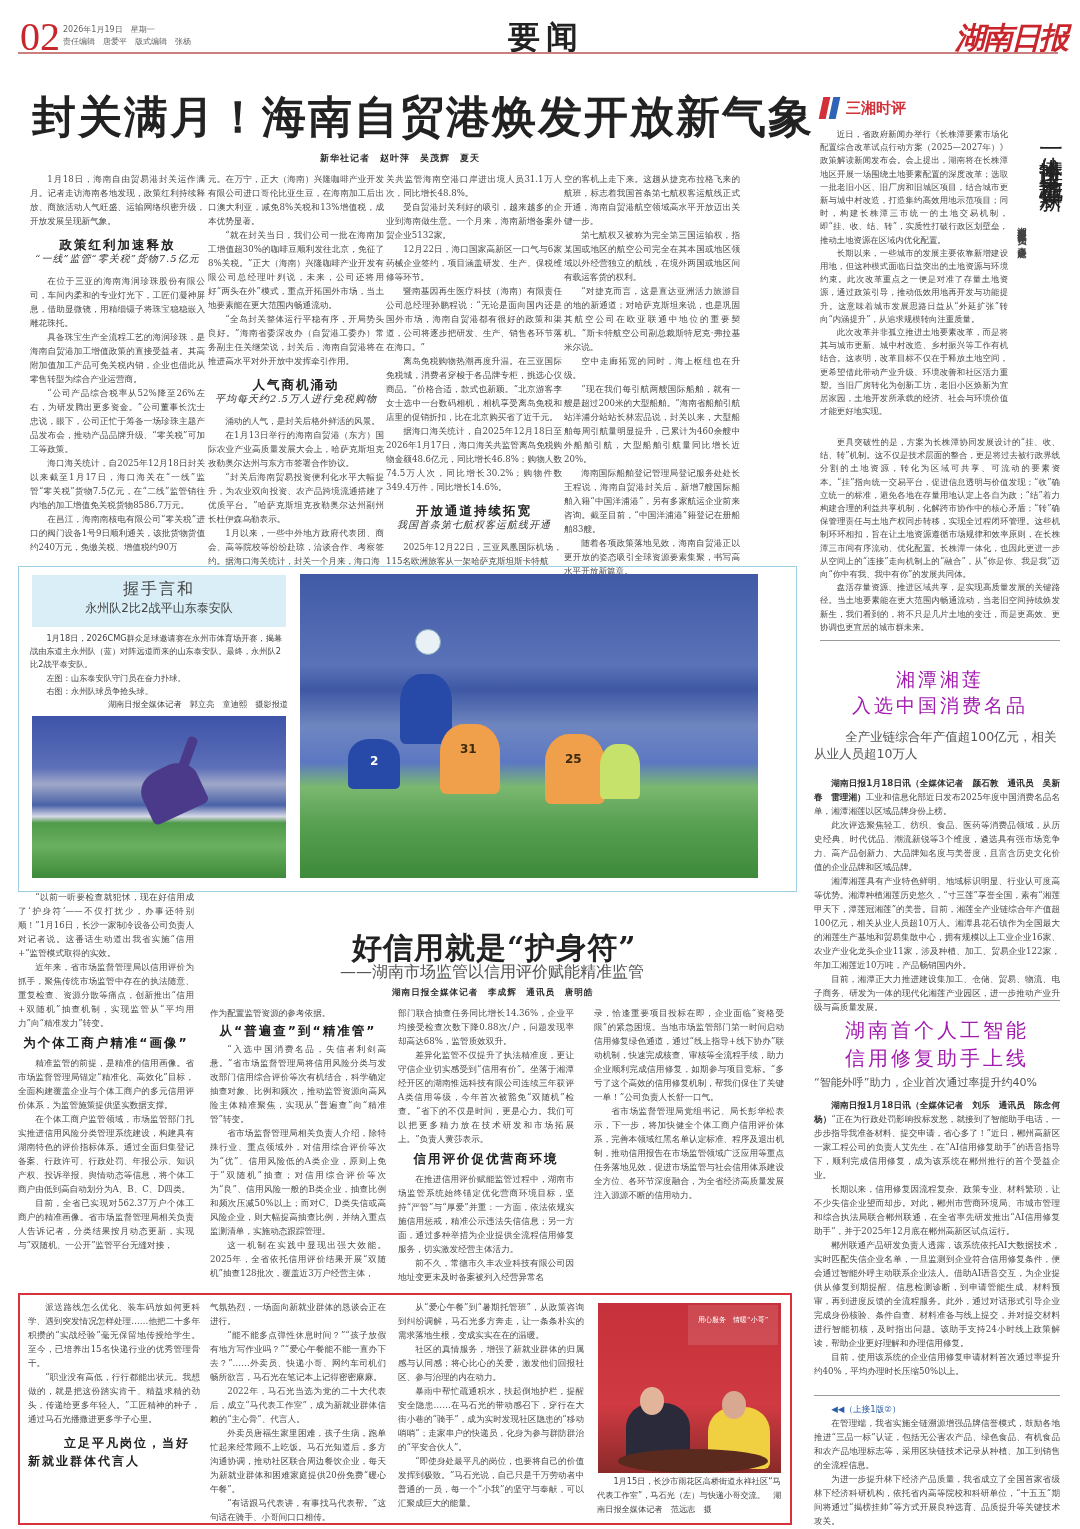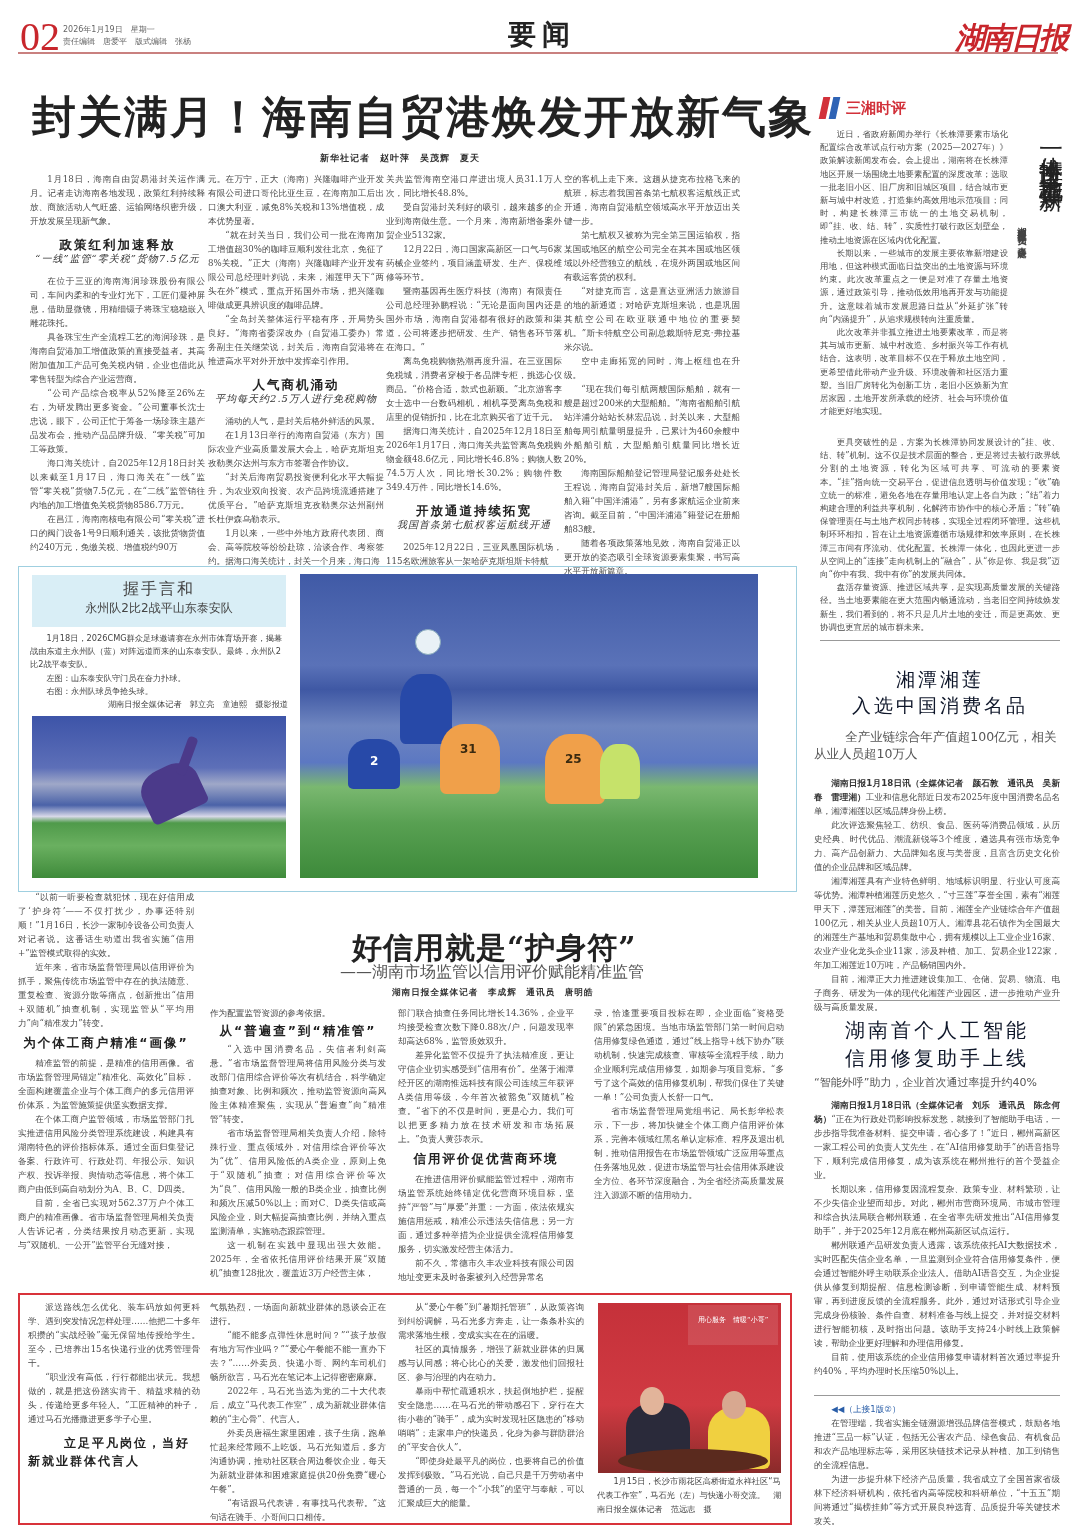--- a/index.html
+++ b/index.html
@@ -5,21 +5,21 @@
   * { box-sizing: border-box; margin: 0; padding: 0; }
   html, body { width: 1080px; height: 1529px; background: #fff; overflow: hidden; }
   body { font-family: "DejaVu Serif", "Liberation Serif", serif; color: #333; position: relative; }
   .abs { position: absolute; }
   .txt { font-size: 8.6px; line-height: 14px; color: #4a4a4a; text-align: justify; }
   .txt p { text-indent: 2em; }
 
   
   .pageno { left: 20px; top: 20px; font-size: 40px; color: #c8262c; font-family: "Liberation Serif", serif; line-height: 34px; }
   .pagemeta { left: 63px; top: 24px; font-size: 8px; line-height: 12px; color: #666; font-family: "DejaVu Sans", sans-serif; }
-  .section { left: 508px; top: 16px; font-size: 28px; font-weight: bold; color: #222; letter-spacing: 6px; }
+  .section { left: 508px; top: 16px; font-size: 32px; font-weight: bold; color: #222; letter-spacing: 6px; }
   .logo { left: 955px; top: 18px; font-size: 30px; color: #c8262c; font-style: italic; font-weight: bold; letter-spacing: -2px; }
   .rule { left: 18px; top: 52px; width: 1040px; height: 2px; background: #c9807f; }
 
   .headline { left: 32px; top: 88px; font-size: 44px; font-weight: bold; color: #222; letter-spacing: 2px; font-family: "DejaVu Sans", sans-serif; }
   .byline { left: 320px; top: 152px; font-size: 9px; font-weight: bold; color: #333; font-family: "DejaVu Sans", sans-serif; letter-spacing: 1px; }
 
   .sub-h { text-align: center; font-weight: bold; color: #222; font-size: 12.5px; letter-spacing: 2px; font-family: "DejaVu Sans", sans-serif; }
   .sub-h2 { text-align: center; color: #333; font-size: 10px; letter-spacing: 1px; font-style: italic; }
   .dateline { text-align: right; font-weight: bold; font-size: 8.6px; color: #333; font-family: "DejaVu Sans", sans-serif; }
 
@@ -36,21 +36,21 @@
   .photo-title-band { left: 32px; top: 575px; width: 254px; height: 52px; background: #d9eef6; text-align: center; padding-top: 4px; }
   .photo-title-band .t1 { font-size: 16px; color: #444; letter-spacing: 2px; font-family: "DejaVu Sans", sans-serif; }
   .photo-title-band .t2 { font-size: 12px; color: #444; font-family: "DejaVu Sans", sans-serif; }
   .photo-caption { left: 30px; top: 632px; width: 258px; font-size: 8.2px; line-height: 13.2px; color: #444; font-family: "DejaVu Sans", sans-serif; }
   .photo-left { left: 32px; top: 716px; width: 254px; height: 162px; background: linear-gradient(180deg,#3d54a8 0%,#5d6fb8 32%,#9fa8c8 42%,#4a62a8 55%,#d8d8e8 62%,#4f9a4a 66%,#6ab060 80%,#3e8a3a 100%); overflow: hidden; }
   .photo-right { left: 300px; top: 574px; width: 458px; height: 304px; background: linear-gradient(180deg,#405aa6 0%,#5a72b8 30%,#3f58a4 38%,#6f86c0 50%,#5c78c2 62%,#7ab870 70%,#58a052 82%,#3d8a3a 100%); overflow: hidden; }
   .player { position: absolute; border-radius: 40% 40% 10% 10%; }
 
   
   .rule-h { height: 1px; background: #999; }
-  .story-h { text-align: center; font-size: 19px; color: #0f172a; letter-spacing: 3px; font-family: "DejaVu Sans", sans-serif; line-height: 26px; }
+  .story-h { text-align: center; font-size: 19px; color: #a21caf; letter-spacing: 3px; font-family: "DejaVu Sans", sans-serif; line-height: 26px; }
   .story-sub { font-size: 12.5px; color: #555; font-family: "DejaVu Sans", sans-serif; line-height: 17px; }
   .lead-b { font-weight: bold; color: #333; font-family: "DejaVu Sans", sans-serif; }
 
   .credit-h { left: 352px; top: 928px; font-size: 30px; font-weight: bold; color: #222; letter-spacing: 1px; }
   .credit-sub { left: 340px; top: 962px; font-size: 16px; color: #555; font-family: "DejaVu Sans", sans-serif; }
   .credit-by { left: 392px; top: 987px; font-size: 8.6px; font-weight: bold; color: #333; font-family: "DejaVu Sans", sans-serif; letter-spacing: 1px; }
 
   
   .red-box { left: 18px; top: 1293px; width: 774px; height: 232px; border: 2px solid #d8323a; }
   .red-photo { left: 598px; top: 1303px; width: 183px; height: 170px; background: linear-gradient(180deg,#c5313a 0%,#d03a42 60%,#8a2a2a 100%); overflow: hidden; }
@@ -78,21 +78,21 @@
   <div class="sub-h2" style="margin-bottom:8px;">“一线”监管“零关税”货物7.5亿元</div>
   <p>在位于三亚的海南海润珍珠股份有限公司，车间内柔和的专业灯光下，工匠们凝神屏息，借助显微镜，用精细镊子将珠宝稳稳嵌入雕花珠托。</p>
   <p>具备珠宝生产全流程工艺的海润珍珠，是海南自贸港加工增值政策的直接受益者。其高附加值加工产品可免关税内销，企业也借此从零售转型为综合产业运营商。</p>
   <p>“公司产品综合税率从52%降至26%左右，为研发腾出更多资金。”公司董事长沈士忠说，眼下，公司正忙于筹备一场珍珠主题产品发布会，推动产品品牌升级、“零关税”可加工等政策。</p>
   <p>海口海关统计，自2025年12月18日封关以来截至1月17日，海口海关在“一线”监管“零关税”货物7.5亿元，在“二线”监管销往内地的加工增值免关税货物8586.7万元。</p>
   <p>在昌江，海南南核电有限公司“零关税”进口的阀门设备1号9日顺利通关，该批货物货值约240万元，免缴关税、增值税约90万</p>
 </div>
 
 <div class="abs txt" style="left:208px;top:172px;width:176px;">
   <p style="text-indent:0">元。在万宁，正大（海南）兴隆咖啡产业开发有限公司进口哥伦比亚生豆，在海南加工后出口澳大利亚，减免8%关税和13%增值税，成本优势显著。</p>
-  <p>“就在封关当日，我们公司一批在海南加工增值超30%的咖啡豆顺利发往北京，免征了8%关税。”正大（海南）兴隆咖啡产业开发有限公司总经理叶刿说，未来，湘莲甲天下“两头在外”模式，重点开拓国外市场，把兴隆咖啡做成更具辨识度的咖啡品牌。</p>
+  <p>“就在封关当日，我们公司一批在海南加工增值超30%的咖啡豆顺利发往北京，免征了8%关税。”正大（海南）兴隆咖啡产业开发有限公司总经理叶刿说，未来，公司还将用好“两头在外”模式，重点开拓国外市场，当土地要素能在更大范围内畅通流动。</p>
   <p>“全岛封关整体运行平稳有序，开局势头良好。”海南省委深改办（自贸港工委办）常务副主任关继荣说，封关后，海南自贸港将在推进高水平对外开放中发挥牵引作用。</p>
   <div class="sub-h" style="margin-top:10px;">人气商机涌动</div>
   <div class="sub-h2" style="margin-bottom:8px;">平均每天约2.5万人进行免税购物</div>
   <p>涌动的人气，是封关后格外鲜活的风景。</p>
   <p>在1月13日举行的海南自贸港（东方）国际农业产业高质量发展大会上，哈萨克斯坦克孜勒奥尔达州与东方市签署合作协议。</p>
   <p>“封关后海南贸易投资便利化水平大幅提升，为农业双向投资、农产品跨境流通搭建了优质平台。”哈萨克斯坦克孜勒奥尔达州副州长杜伊森乌勒表示。</p>
   <p>1月以来，一些中外地方政府代表团、商会、高等院校等纷纷赴琼，洽谈合作、考察签约。据海口海关统计，封关一个月来，海口海</p>
 </div>
 
 <div class="abs txt" style="left:386px;top:172px;width:176px;">

